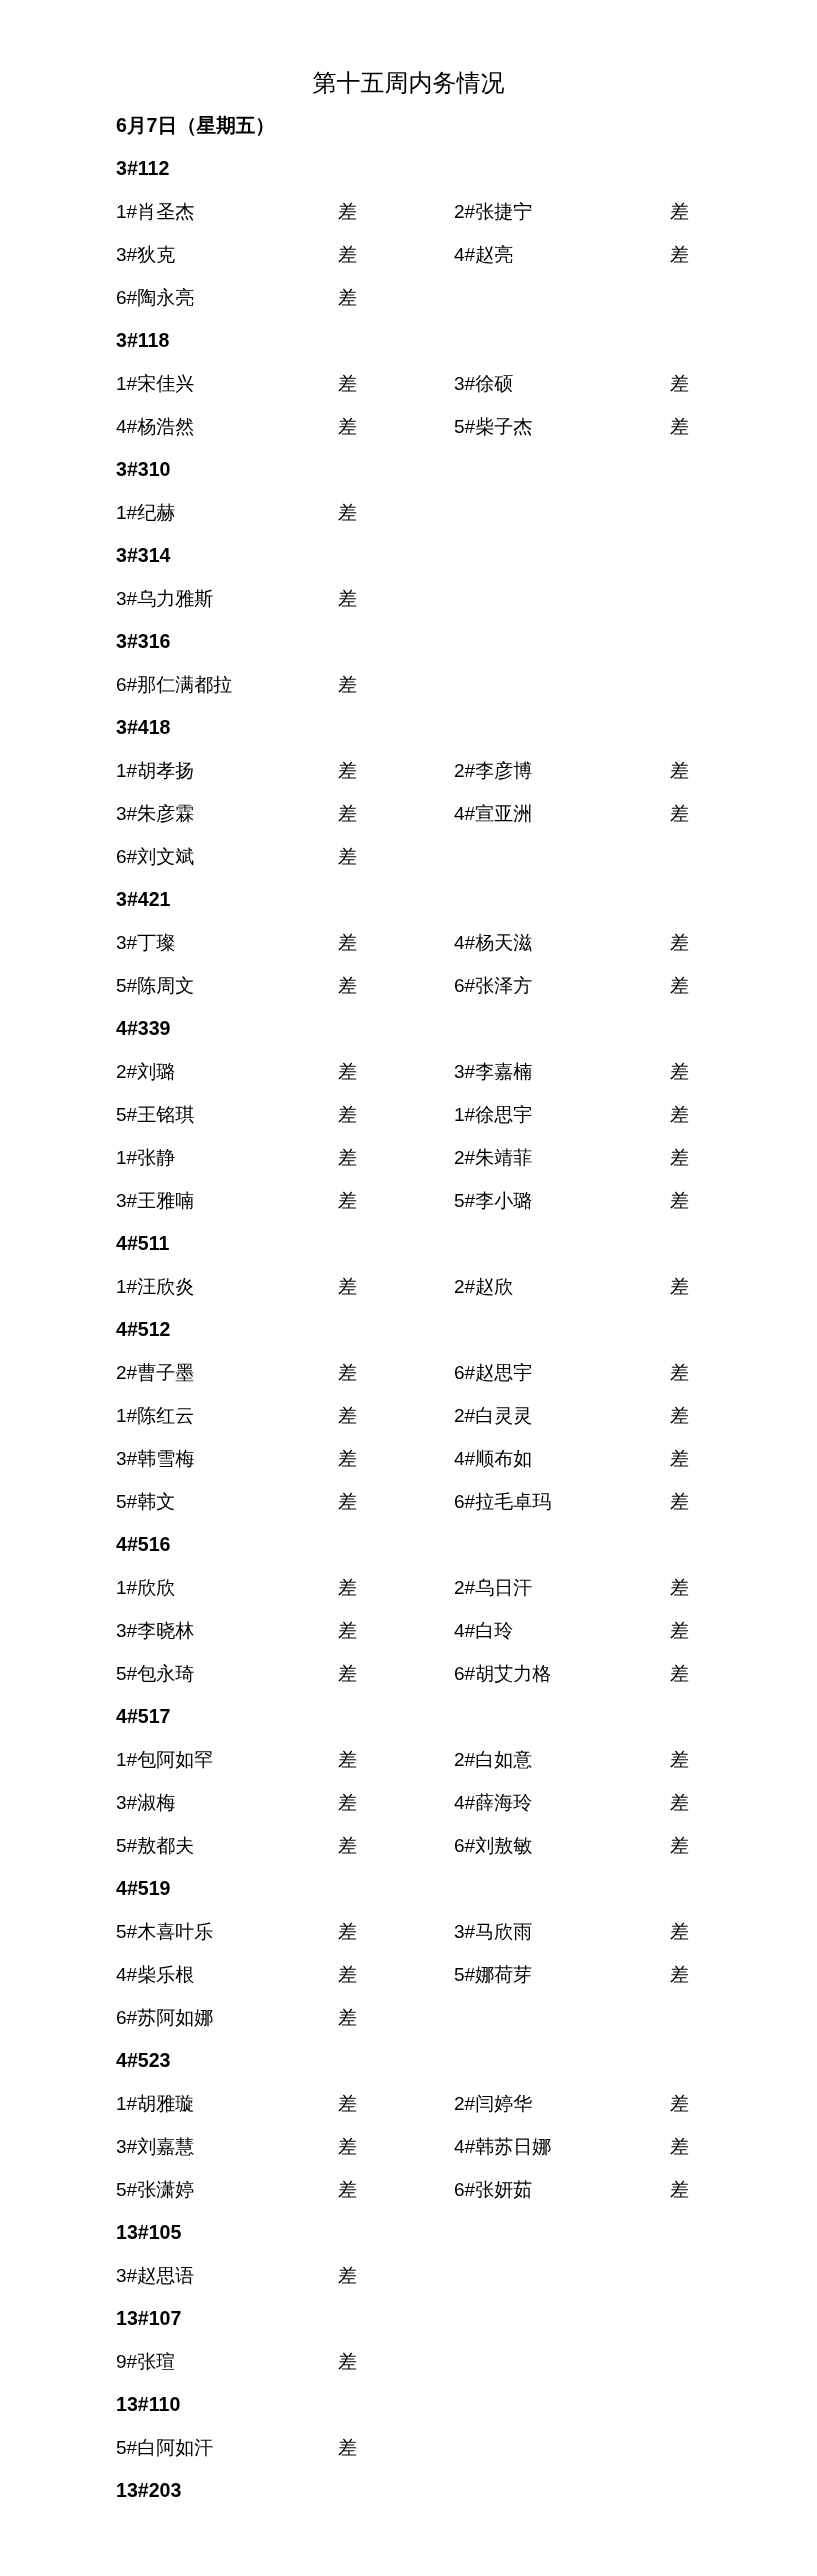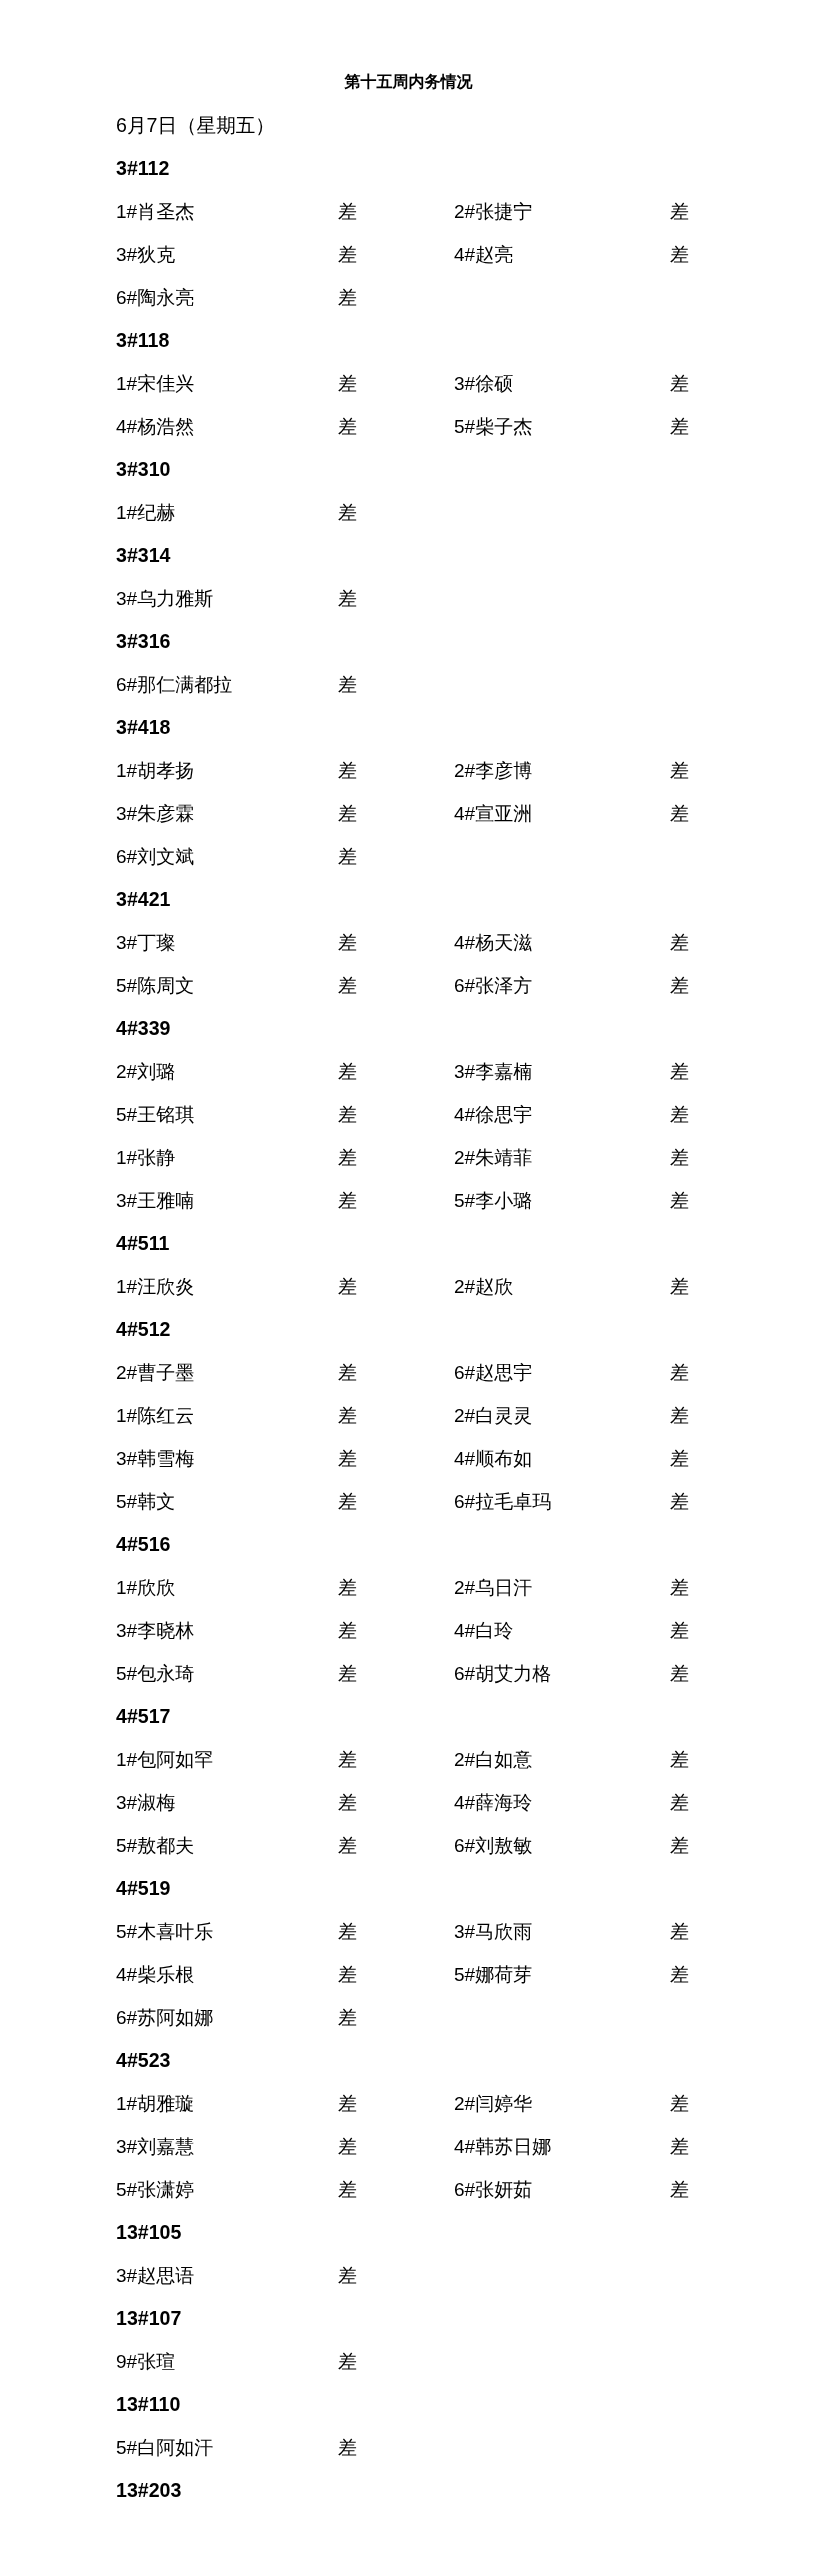--- a/index.html
+++ b/index.html
@@ -19,24 +19,24 @@
     align-items: center;
     padding-left: 116px;
     padding-right: 121px;
     font-size: 19px;
     white-space: nowrap;
   }
   .title-line {
     justify-content: center;
     padding-left: 0;
     padding-right: 0;
-    font-weight: bold;
-    font-size: 16px;
-  }
-  .date-line { font-size: 19.6px; }
+    font-weight: normal;
+    font-size: 24px;
+  }
+  .date-line { font-size: 19.6px; font-weight: bold; }
   .room-header { font-size: 19.6px; font-weight: bold; }
   .student-row {
     display: grid;
     grid-template-columns: 222px 116px 216px 1fr;
     align-items: center;
   }
   .cell { display: block; }
 </style>
 </head>
 <body>
@@ -124,21 +124,21 @@
       <div class="line room-header">4#339</div>
       <div class="line student-row">
         <span class="cell name">2#刘璐</span>
         <span class="cell grade">差</span>
         <span class="cell name">3#李嘉楠</span>
         <span class="cell grade">差</span>
       </div>
       <div class="line student-row">
         <span class="cell name">5#王铭琪</span>
         <span class="cell grade">差</span>
-        <span class="cell name">4#徐思宇</span>
+        <span class="cell name">1#徐思宇</span>
         <span class="cell grade">差</span>
       </div>
       <div class="line student-row">
         <span class="cell name">1#张静</span>
         <span class="cell grade">差</span>
         <span class="cell name">2#朱靖菲</span>
         <span class="cell grade">差</span>
       </div>
       <div class="line student-row">
         <span class="cell name">3#王雅喃</span>

